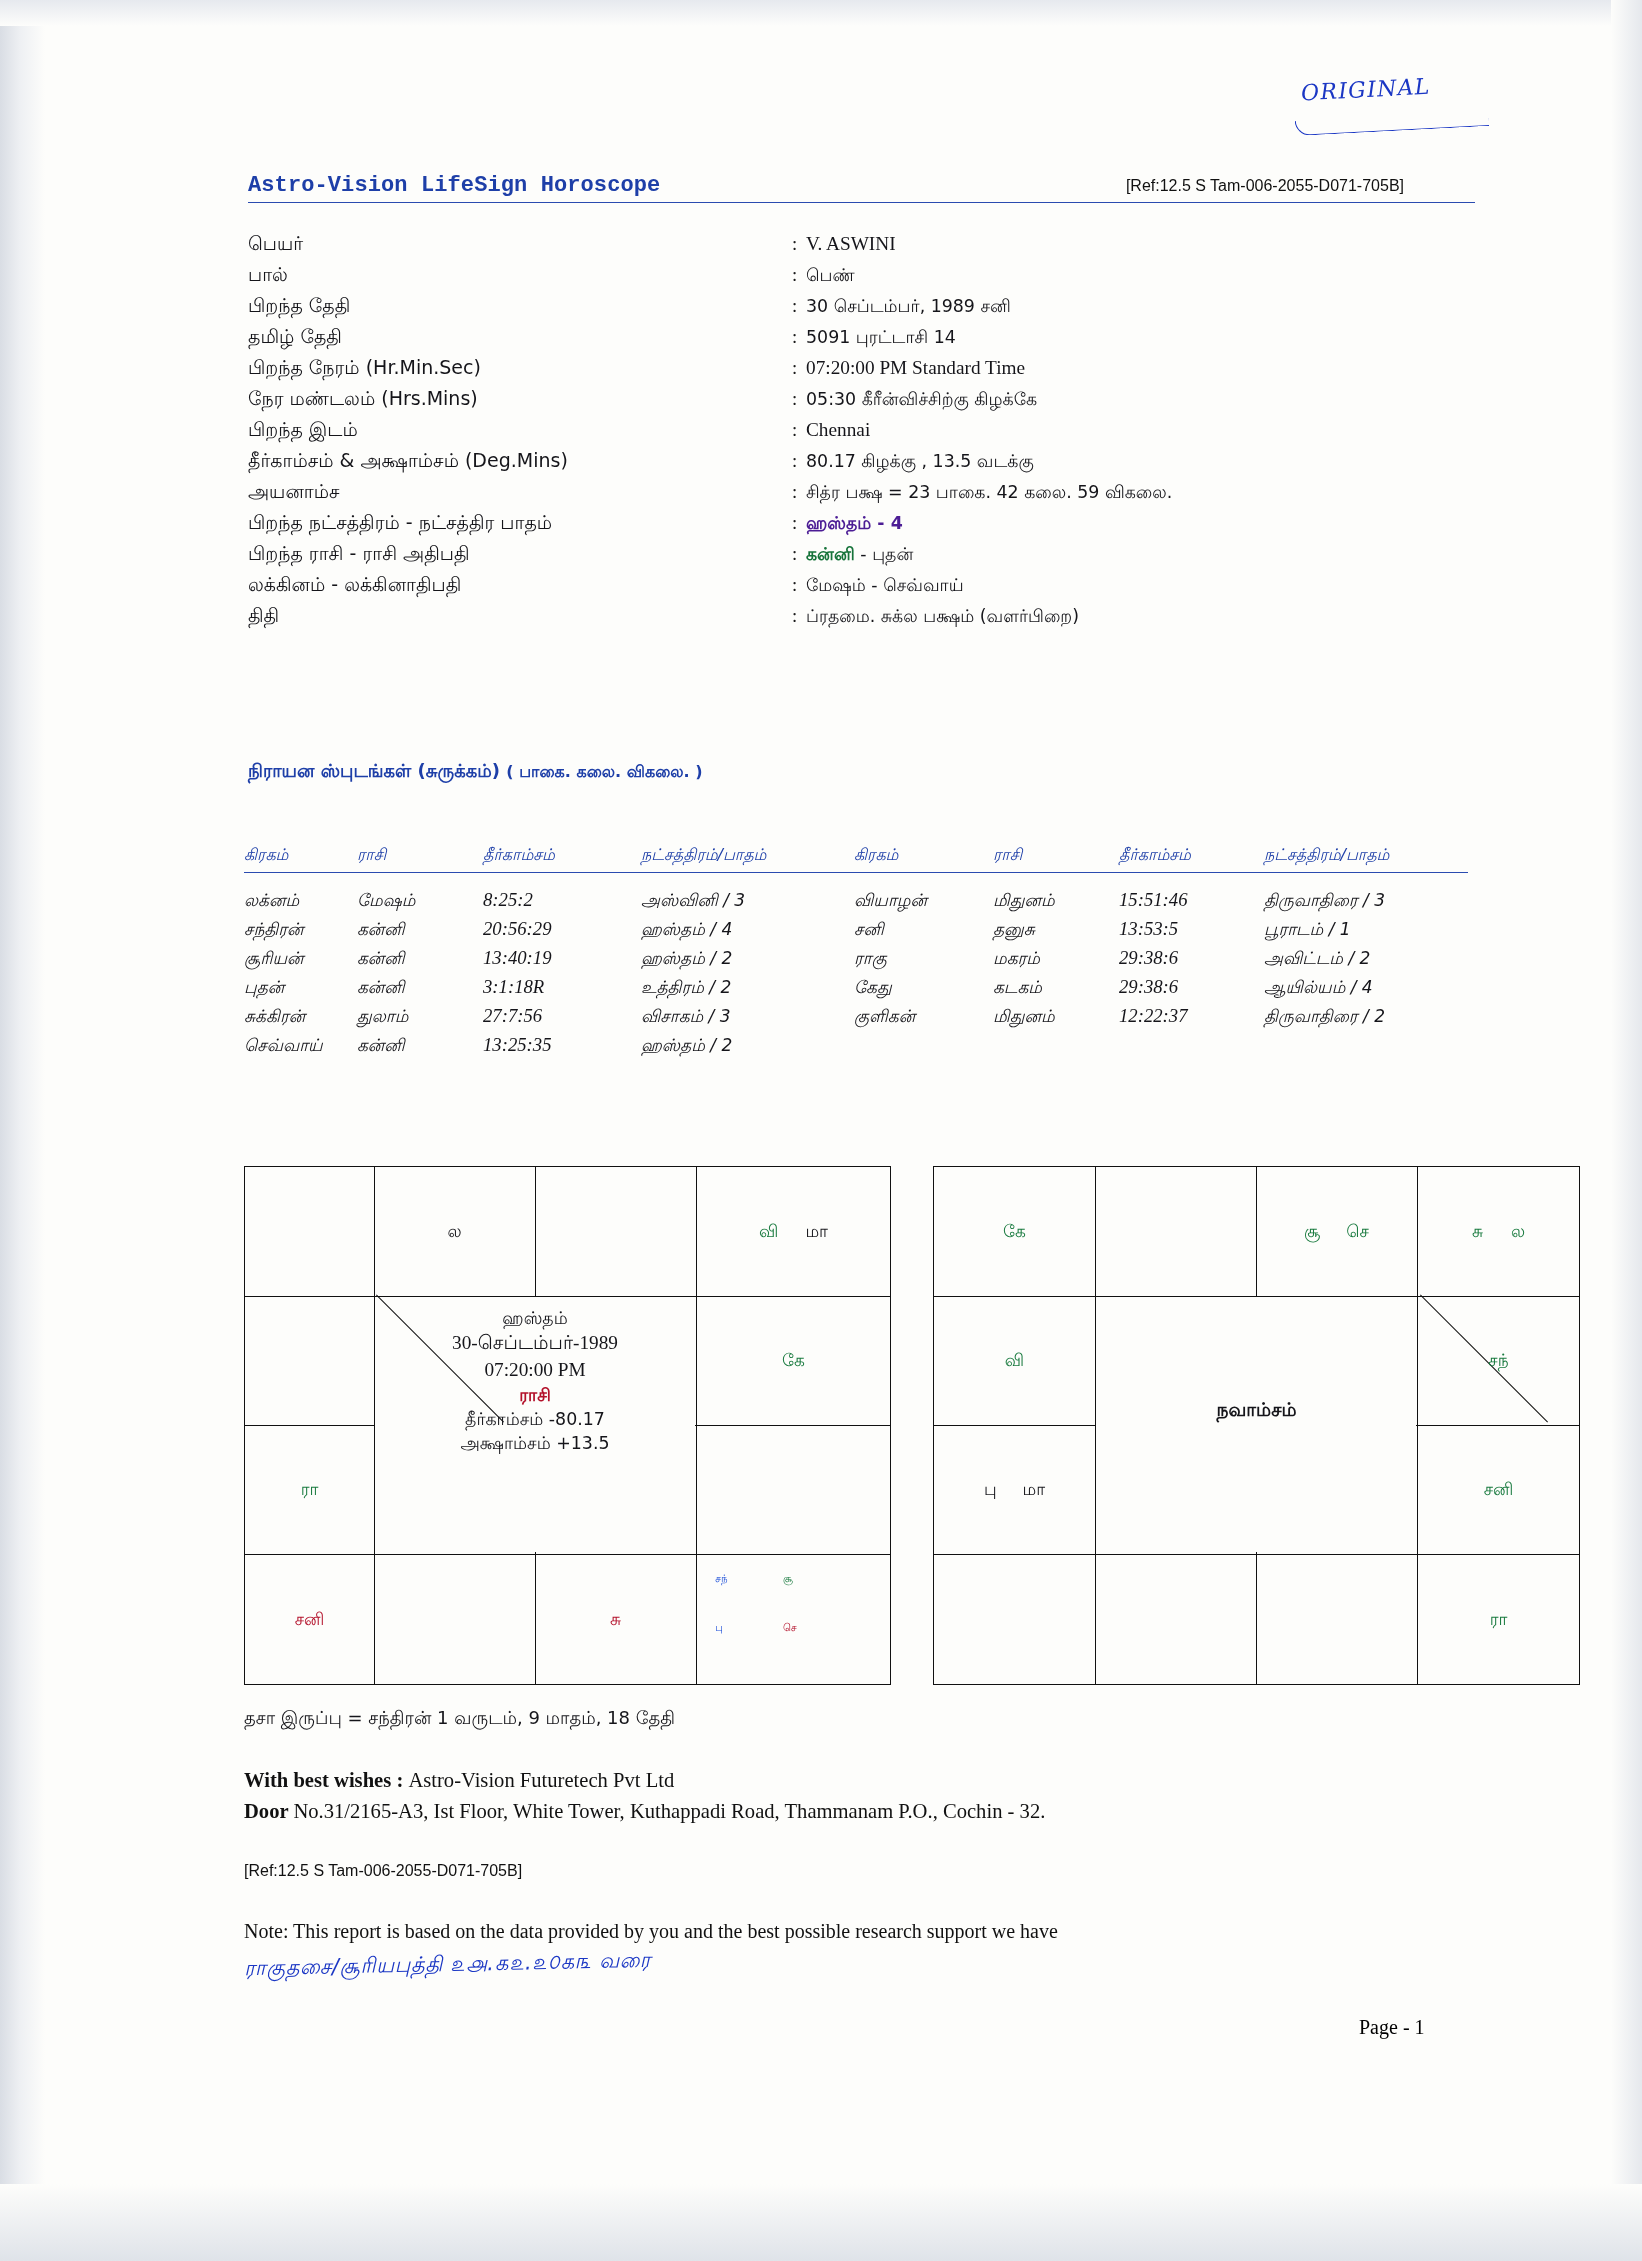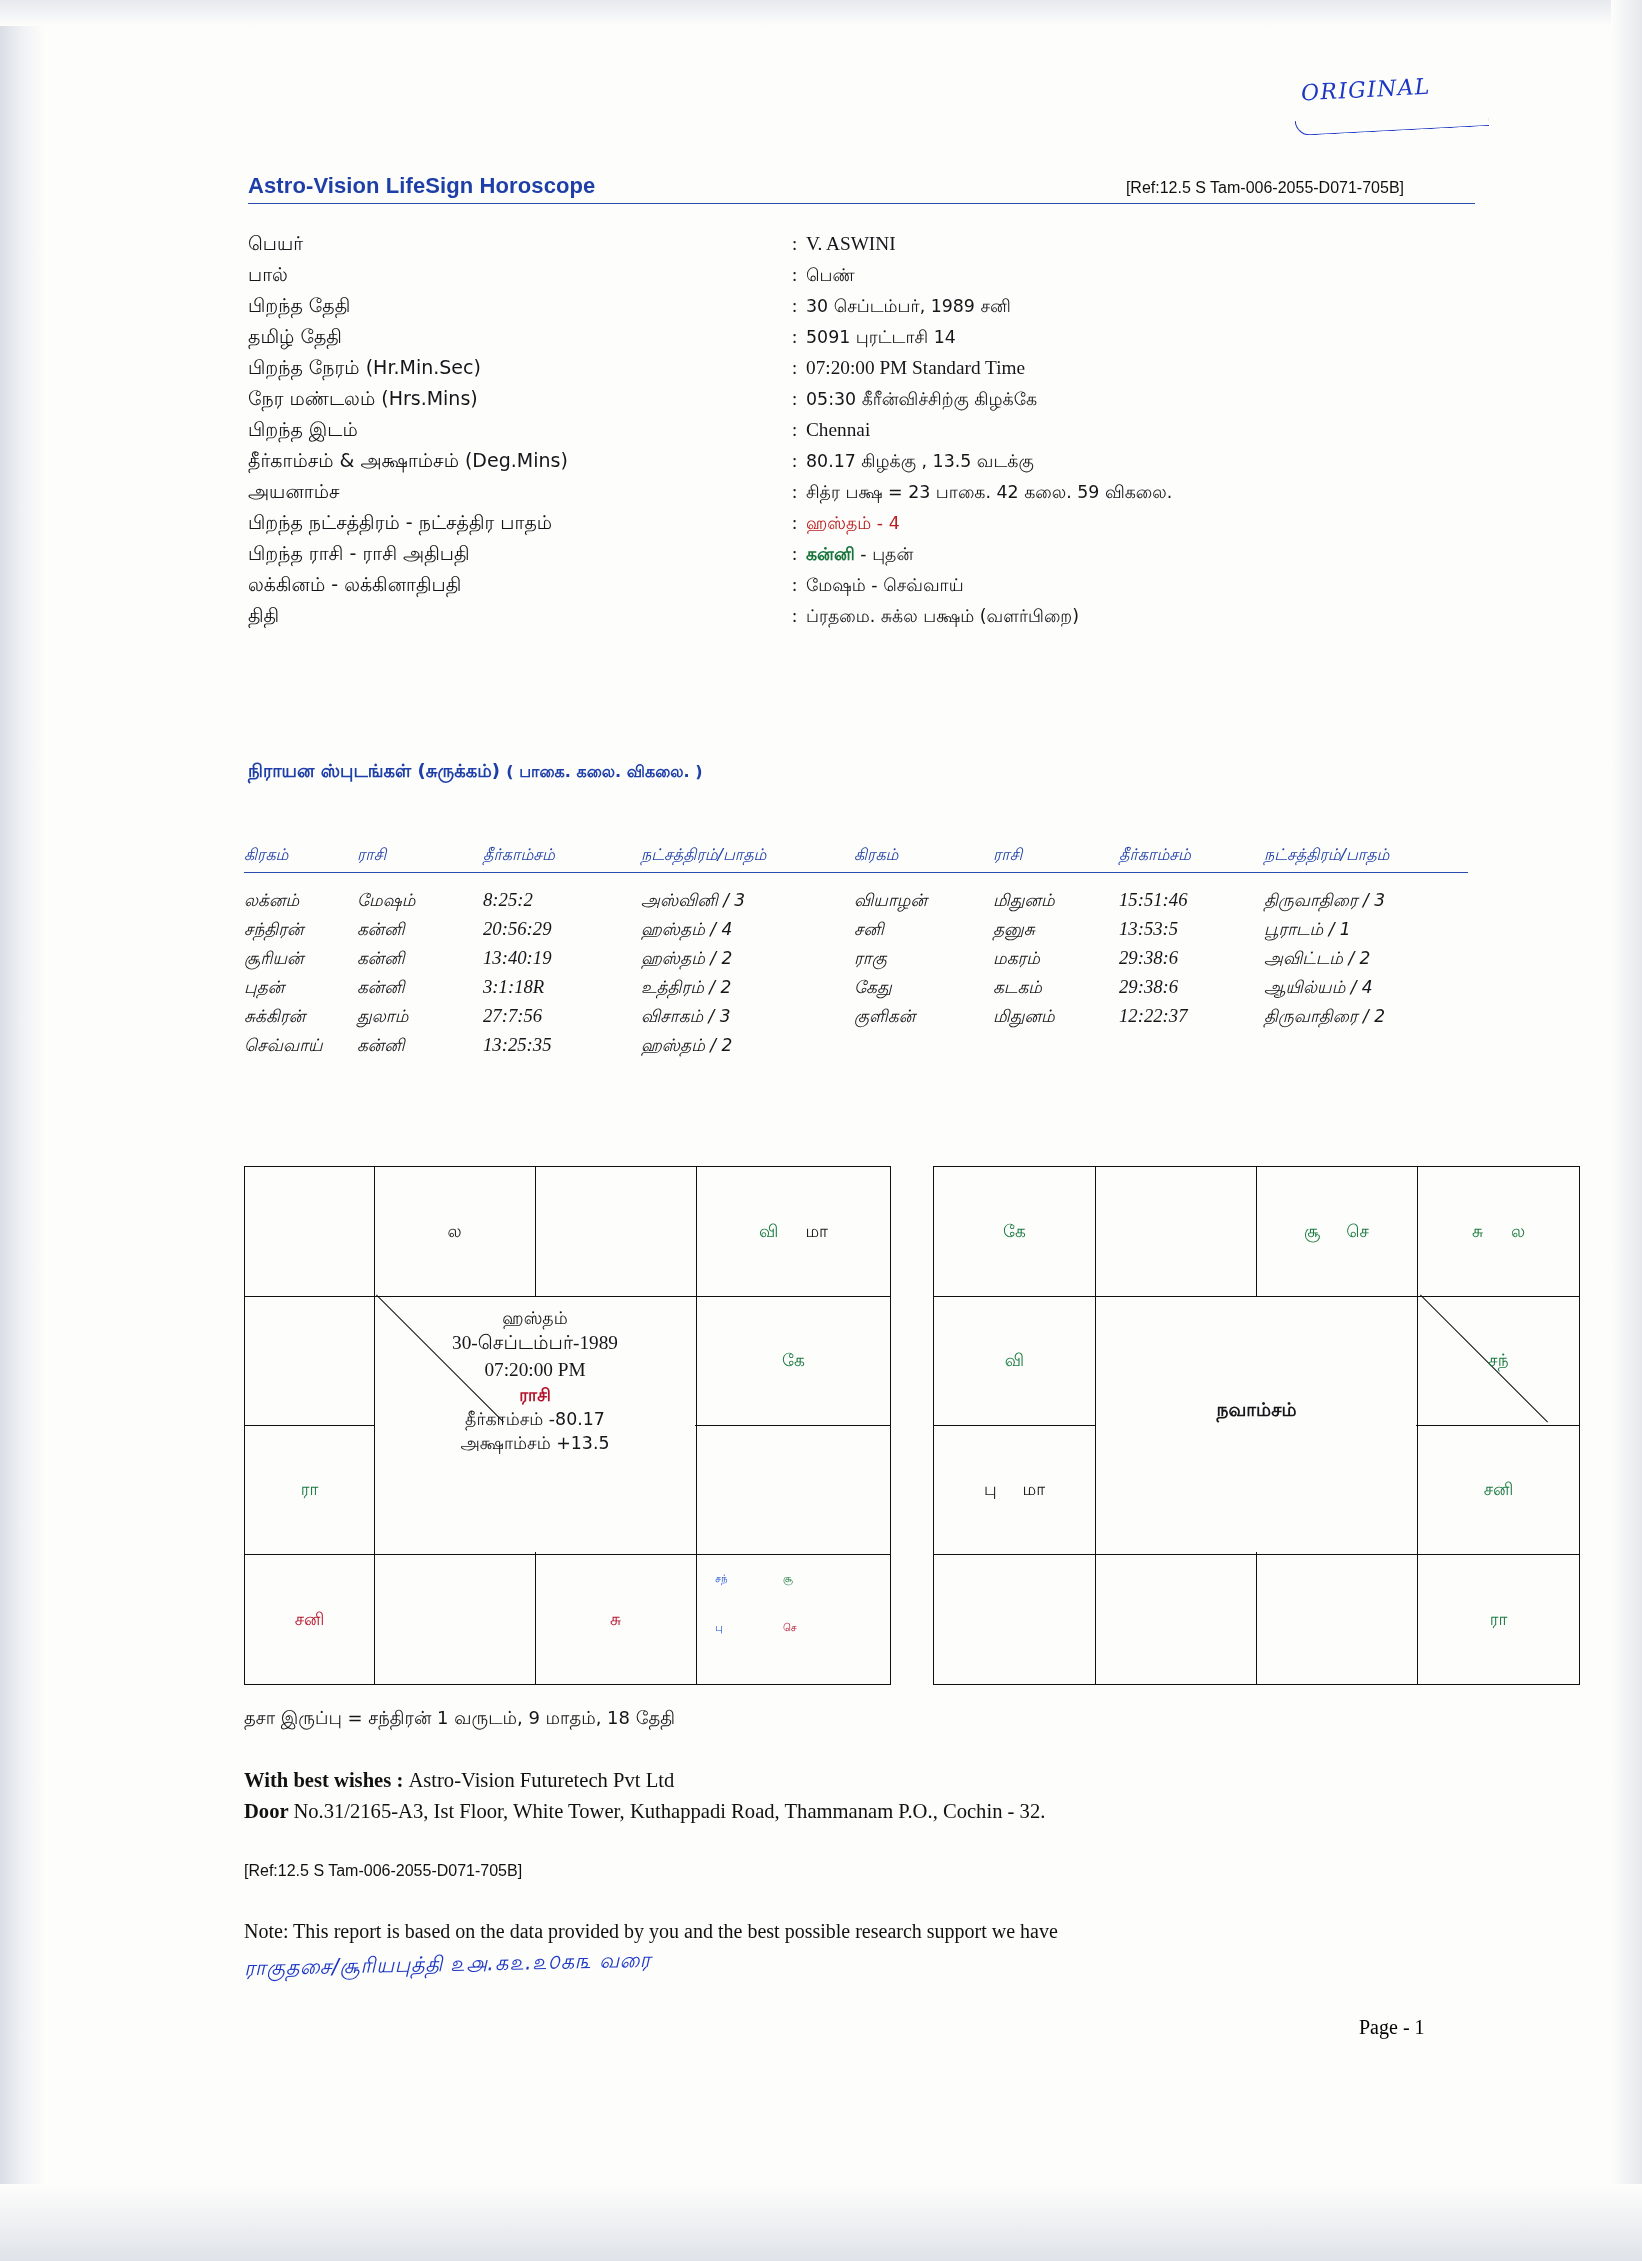--- a/index.html
+++ b/index.html
@@ -52,21 +52,21 @@
     left: 248px;
     top: 173px;
     width: 1227px;
   }
   .hdr-row {
     display: flex;
     align-items: baseline;
     justify-content: space-between;
   }
   .hdr-title {
-    font-family: Liberation Sans, sans-serif;
+    font-family: Liberation Mono, monospace;
     font-weight: bold;
     font-size: 22px;
     color: #1e3fa8;
     letter-spacing: 0.1px;
   }
   .hdr-ref {
     font-family: "Liberation Sans", sans-serif;
     font-size: 16px;
     color: #111;
     margin-right: 71px;
@@ -133,22 +133,22 @@
     white-space: nowrap;
   }
   .dval.serif {
     font-family: "Liberation Serif", serif;
     font-size: 19.3px;
   }
   .dval.bold {
     font-weight: normal;
   }
   .v-red {
-    color: #b91c1c;
-    font-weight: normal;
+    color: #4c1d95;
+    font-weight: bold;
   }
   .v-green {
     color: #16733a;
     font-weight: bold;
   }
 
   
   .sect-title {
     position: absolute;
     left: 248px;

